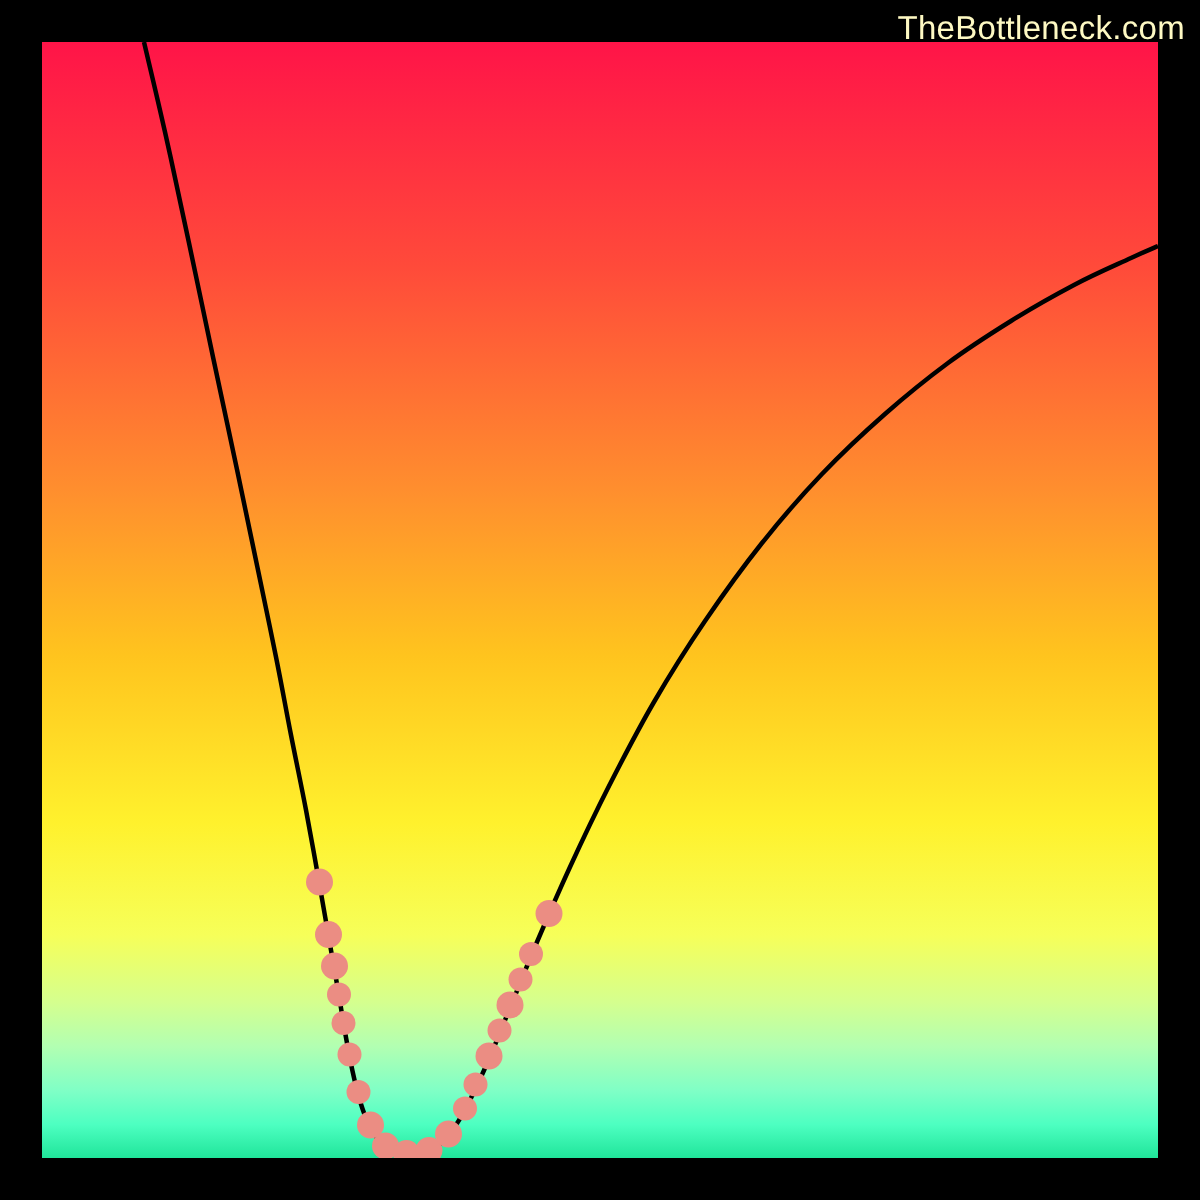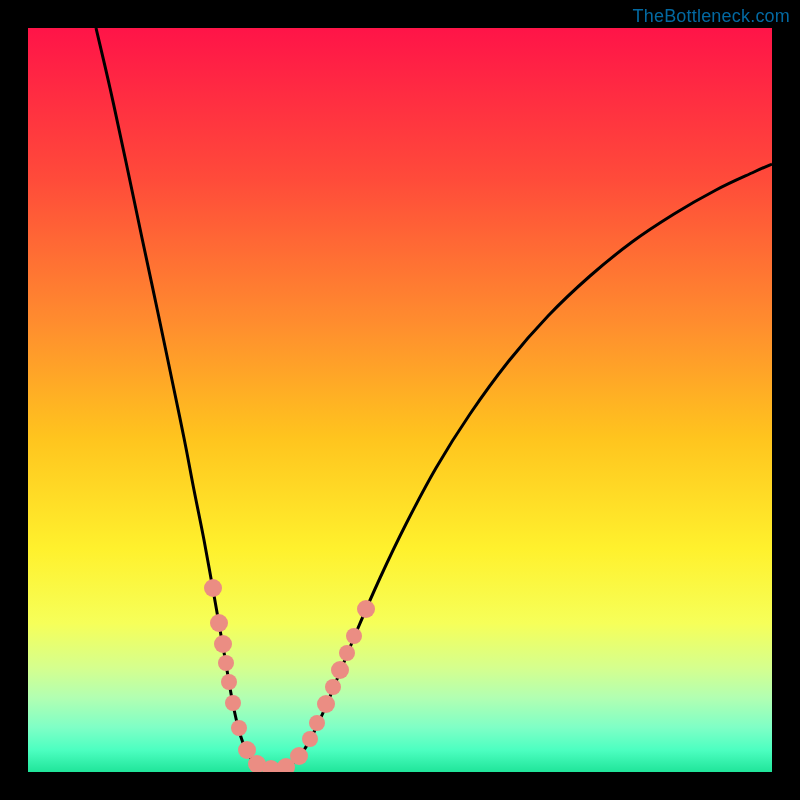--- a/index.html
+++ b/index.html
@@ -24,22 +24,22 @@
     left: 28px;
     top: 28px;
     width: 744px;
     height: 744px;
     overflow: hidden;
   }
   .watermark {
     position: absolute;
     top: 6px;
     right: 10px;
-    color: #0369a1;
-    font-size: 18px;
+    color: #fef9c3;
+    font-size: 22px;
     letter-spacing: 0.2px;
     font-weight: 500;
     user-select: none;
   }
   svg {
     display: block;
   }
 </style>
 </head>
 <body>

